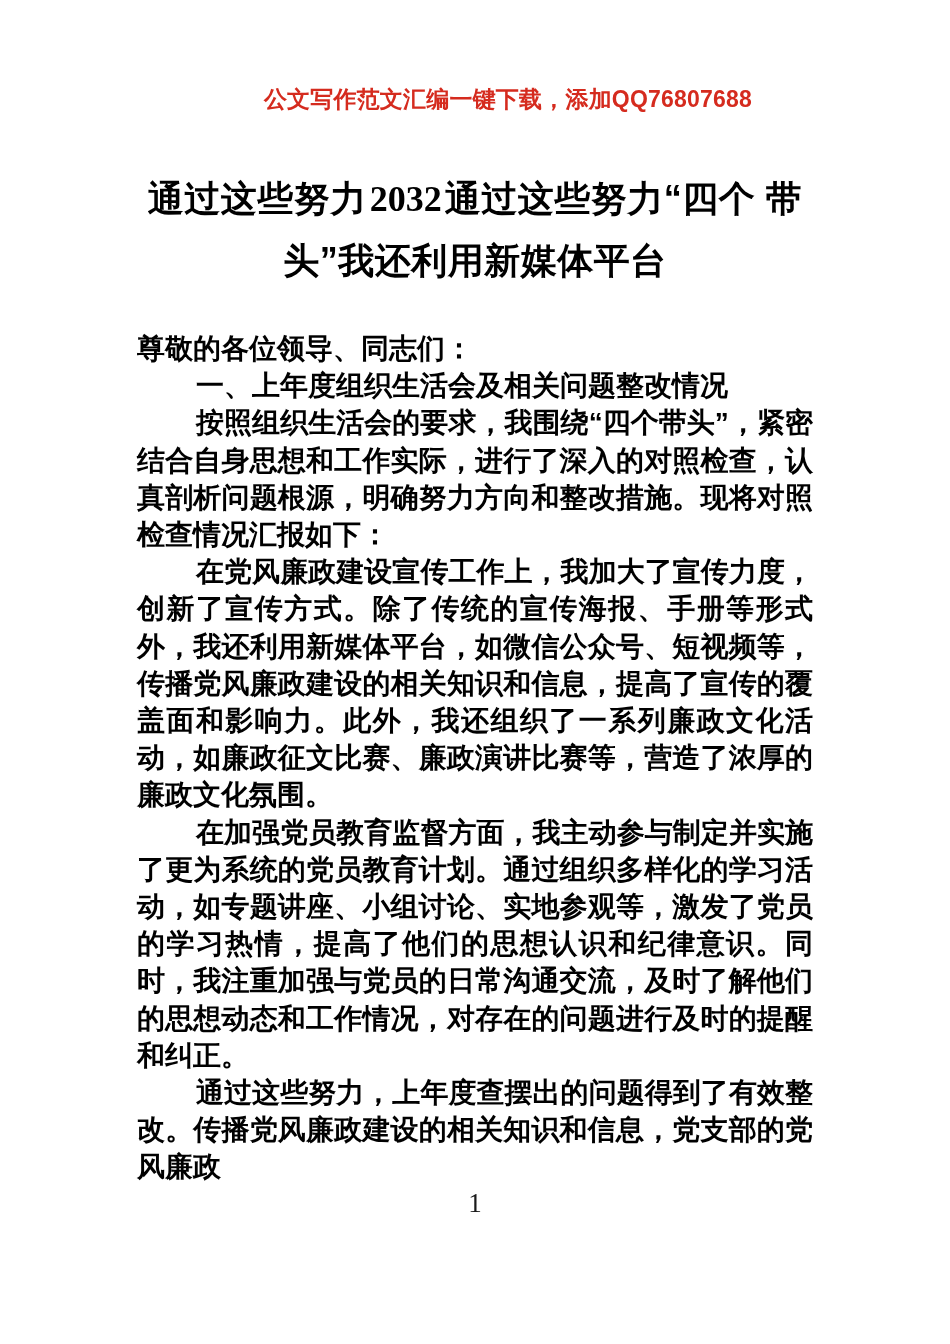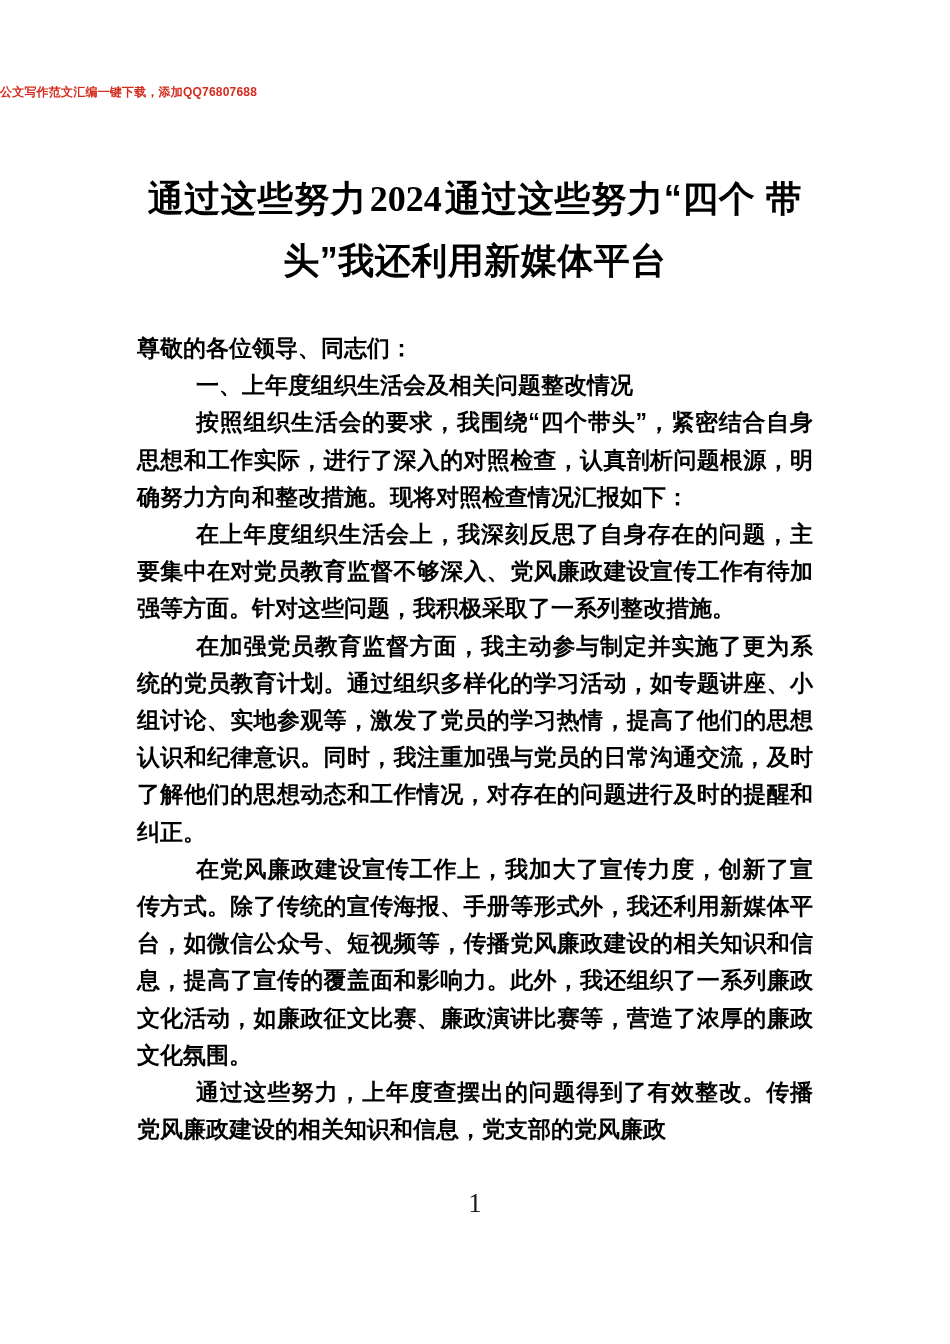--- a/index.html
+++ b/index.html
@@ -22,23 +22,23 @@
     inset: 0;
     background: #ffffff;
   }
 
   
   .promo-header {
     position: absolute;
     top: 84px;
     left: 0;
     width: 752px;
-    text-align: left;
+    text-align: right;
     color: #D52B1E;
-    font-size: 12px;
+    font-size: 23px;
     font-weight: 700;
     letter-spacing: 0.2px;
     white-space: nowrap;
     font-family: "Liberation Sans", "DejaVu Sans", sans-serif;
   }
 
   
   .doc-title {
     position: absolute;
     top: 168px;
@@ -59,21 +59,21 @@
   }
 
   
   .body-block {
     position: absolute;
     top: 330px;
     left: 137px;
     width: 676px;
   }
   .para {
-    font-size: 23px;
+    font-size: 28px;
     line-height: 37.2px;
     font-weight: 700;
     text-align: justify;
     text-align-last: left;
     text-justify: inter-ideograph;
     letter-spacing: 0;
     margin: 0;
     font-family: "Liberation Sans", "DejaVu Sans", sans-serif;
     word-break: break-all;
   }
@@ -95,29 +95,28 @@
   }
 </style>
 </head>
 <body>
 
 <div class="page">
 
   <div class="promo-header">公文写作范文汇编一键下载，添加QQ76807688</div>
 
   <div class="doc-title">
-    <span><span>通过这些努力</span><span class="num">2024</span><span>通过这些努力“四个</span></span>
+    <span><span>通过这些努力</span><span class="num">2032</span><span>通过这些努力“四个</span></span>
     <span>带头”我还利用新媒体平台</span>
   </div>
 
   <div class="body-block">
     <p class="para">尊敬的各位领导、同志们：</p>
     <p class="para indent">一、上年度组织生活会及相关问题整改情况</p>
     <p class="para indent">按照组织生活会的要求，我围绕“四个带头”，紧密结合自身思想和工作实际，进行了深入的对照检查，认真剖析问题根源，明确努力方向和整改措施。现将对照检查情况汇报如下：</p>
-    <p class="para indent">在上年度组织生活会上，我深刻反思了自身存在的问题，主要集中在对党员教育监督不够深入、党风廉政建设宣传工作有待加强等方面。针对这些问题，我积极采取了一系列整改措施。</p>
+    <p class="para indent">在党风廉政建设宣传工作上，我加大了宣传力度，创新了宣传方式。除了传统的宣传海报、手册等形式外，我还利用新媒体平台，如微信公众号、短视频等，传播党风廉政建设的相关知识和信息，提高了宣传的覆盖面和影响力。此外，我还组织了一系列廉政文化活动，如廉政征文比赛、廉政演讲比赛等，营造了浓厚的廉政文化氛围。</p>
     <p class="para indent">在加强党员教育监督方面，我主动参与制定并实施了更为系统的党员教育计划。通过组织多样化的学习活动，如专题讲座、小组讨论、实地参观等，激发了党员的学习热情，提高了他们的思想认识和纪律意识。同时，我注重加强与党员的日常沟通交流，及时了解他们的思想动态和工作情况，对存在的问题进行及时的提醒和纠正。</p>
-    <p class="para indent">在党风廉政建设宣传工作上，我加大了宣传力度，创新了宣传方式。除了传统的宣传海报、手册等形式外，我还利用新媒体平台，如微信公众号、短视频等，传播党风廉政建设的相关知识和信息，提高了宣传的覆盖面和影响力。此外，我还组织了一系列廉政文化活动，如廉政征文比赛、廉政演讲比赛等，营造了浓厚的廉政文化氛围。</p>
     <p class="para indent">通过这些努力，上年度查摆出的问题得到了有效整改。传播党风廉政建设的相关知识和信息，党支部的党风廉政</p>
   </div>
 
   <div class="page-number">1</div>
 
 </div>
 
 </body></html>

